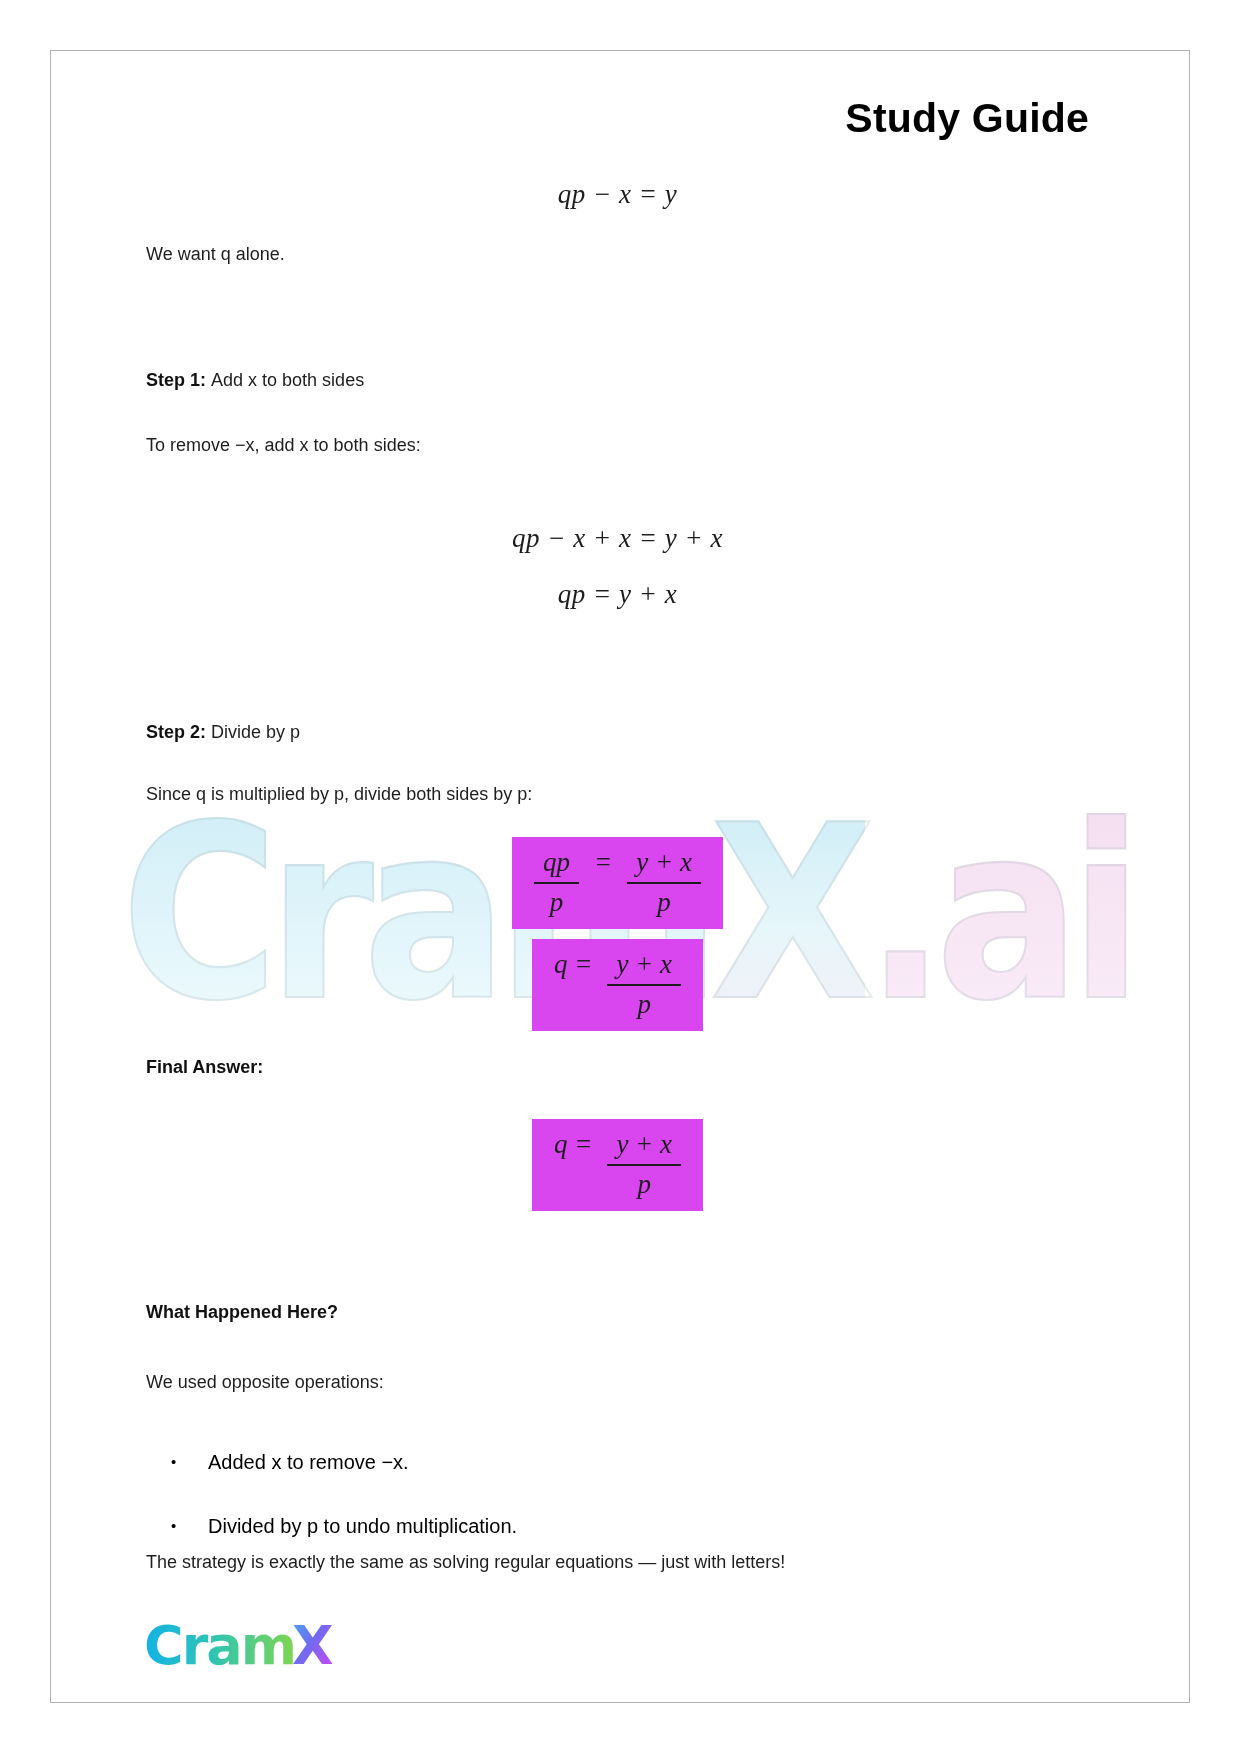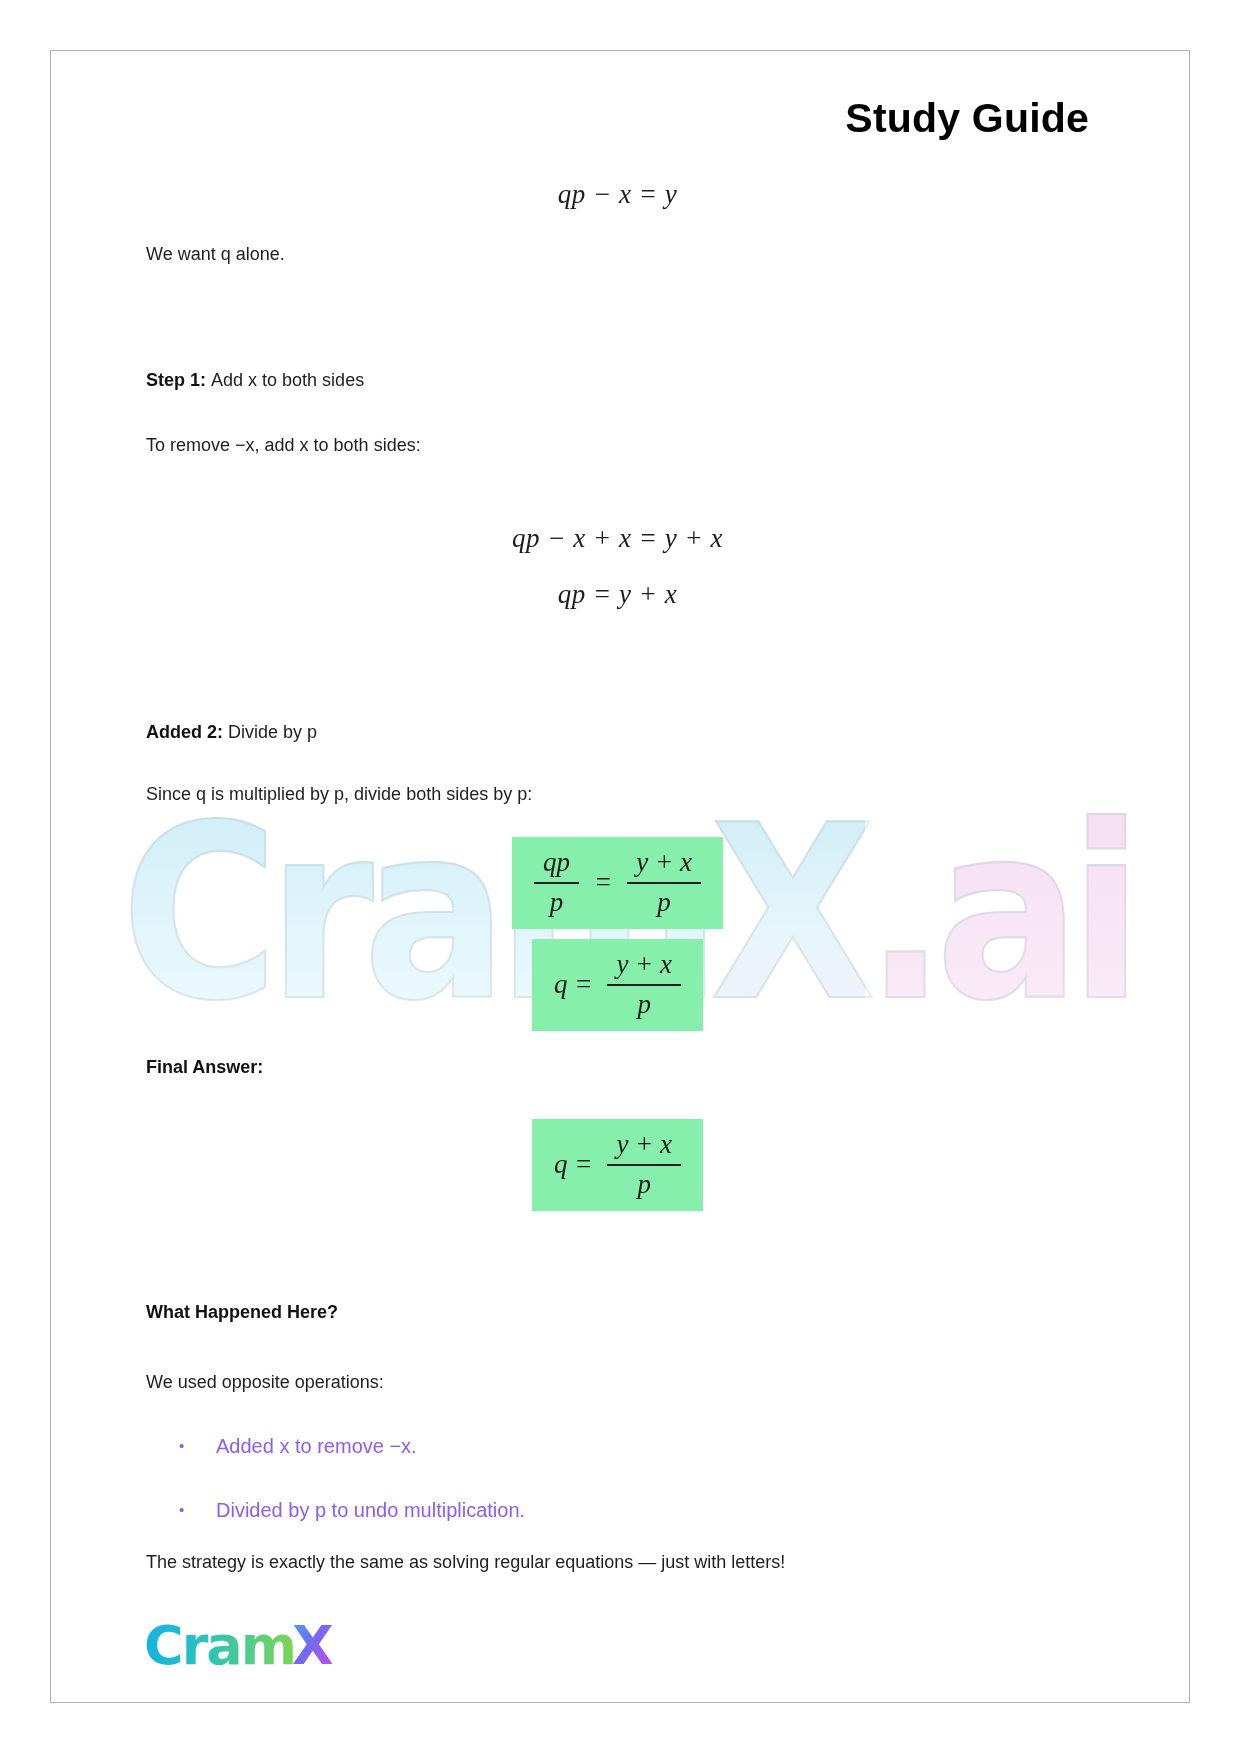--- a/index.html
+++ b/index.html
@@ -28,36 +28,36 @@
   .pos-s1h{top:318px;}
   .pos-s1b{top:383px;}
   .pos-s2h{top:670px;}
   .pos-s2b{top:732px;}
   .pos-finlabel{top:1005px;}
   .pos-recaph{top:1250px;}
   .pos-recapb{top:1320px;}
   .pos-closing{top:1500px;}
 
   
-  .bullet{position:absolute;left:128px;z-index:2;color:#8b5cf6;font-size:20px;}
+  .bullet{position:absolute;left:120px;z-index:2;color:#000000;font-size:20px;margin-top:16px;}
   .pos-bul1{top:1384px;}
   .pos-bul2{top:1448px;}
   .dot{display:inline-block;width:37px;font-size:15px;vertical-align:2px;}
 
   
   .eq{position:absolute;left:95px;right:100px;text-align:center;z-index:2;
       font-family:"Liberation Serif","DejaVu Serif",serif;font-style:italic;color:#1d1d1d;}
   .eq-inline{font-size:27px;letter-spacing:0.5px;margin-top:20px;}
   .pos-eq0{top:108px;}
   .pos-s1e1{top:452px;}
   .pos-s1e2{top:508px;}
   .pos-s2e1{top:786px;}
   .pos-s2e2{top:888px;}
   .pos-fineq{top:1068px;}
-  .eq-box{display:inline-flex;align-items:center;background:#86efac;padding:10px 22px;font-size:27px;}
+  .eq-box{display:inline-flex;background:#d946ef;padding:10px 22px;font-size:27px;}
   .frac{display:inline-flex;flex-direction:column;align-items:center;line-height:1.18;}
   .frac .num{border-bottom:2px solid #1d1d1d;padding:0 9px 3px;}
   .frac .den{padding-top:3px;}
   .eqsign{margin:0 15px;}
   .eq-lhs{margin-right:15px;}
 
   
   .logo{position:absolute;left:93px;top:1568px;z-index:2;font-family:"DejaVu Sans",sans-serif;
         font-weight:bold;font-size:54px;letter-spacing:-2px;line-height:1;}
   .logo span{background-clip:text;-webkit-background-clip:text;color:transparent;-webkit-text-fill-color:transparent;}
@@ -80,21 +80,21 @@
 
     <div class="blk pos-intro">We want q alone.</div>
 
     <div class="blk pos-s1h"><span class="b">Step 1:</span><span class="lbl-gap">Add x to both sides</span></div>
 
     <div class="blk pos-s1b">To remove −x, add x to both sides:</div>
 
     <div class="eq eq-inline pos-s1e2">qp = y + x</div>
     <div class="eq eq-inline pos-s1e1">qp − x + x = y + x</div>
 
-    <div class="blk pos-s2h"><span class="b">Added 2:</span><span class="lbl-gap">Divide by p</span></div>
+    <div class="blk pos-s2h"><span class="b">Step 2:</span><span class="lbl-gap">Divide by p</span></div>
 
     <div class="blk pos-s2b">Since q is multiplied by p, divide both sides by p:</div>
 
     <div class="eq pos-s2e1">
       <span class="eq-box">
         <span class="frac">
             <span class="num">qp</span>
             <span class="den">p</span>
           </span>
         <span class="eqsign">=</span>

